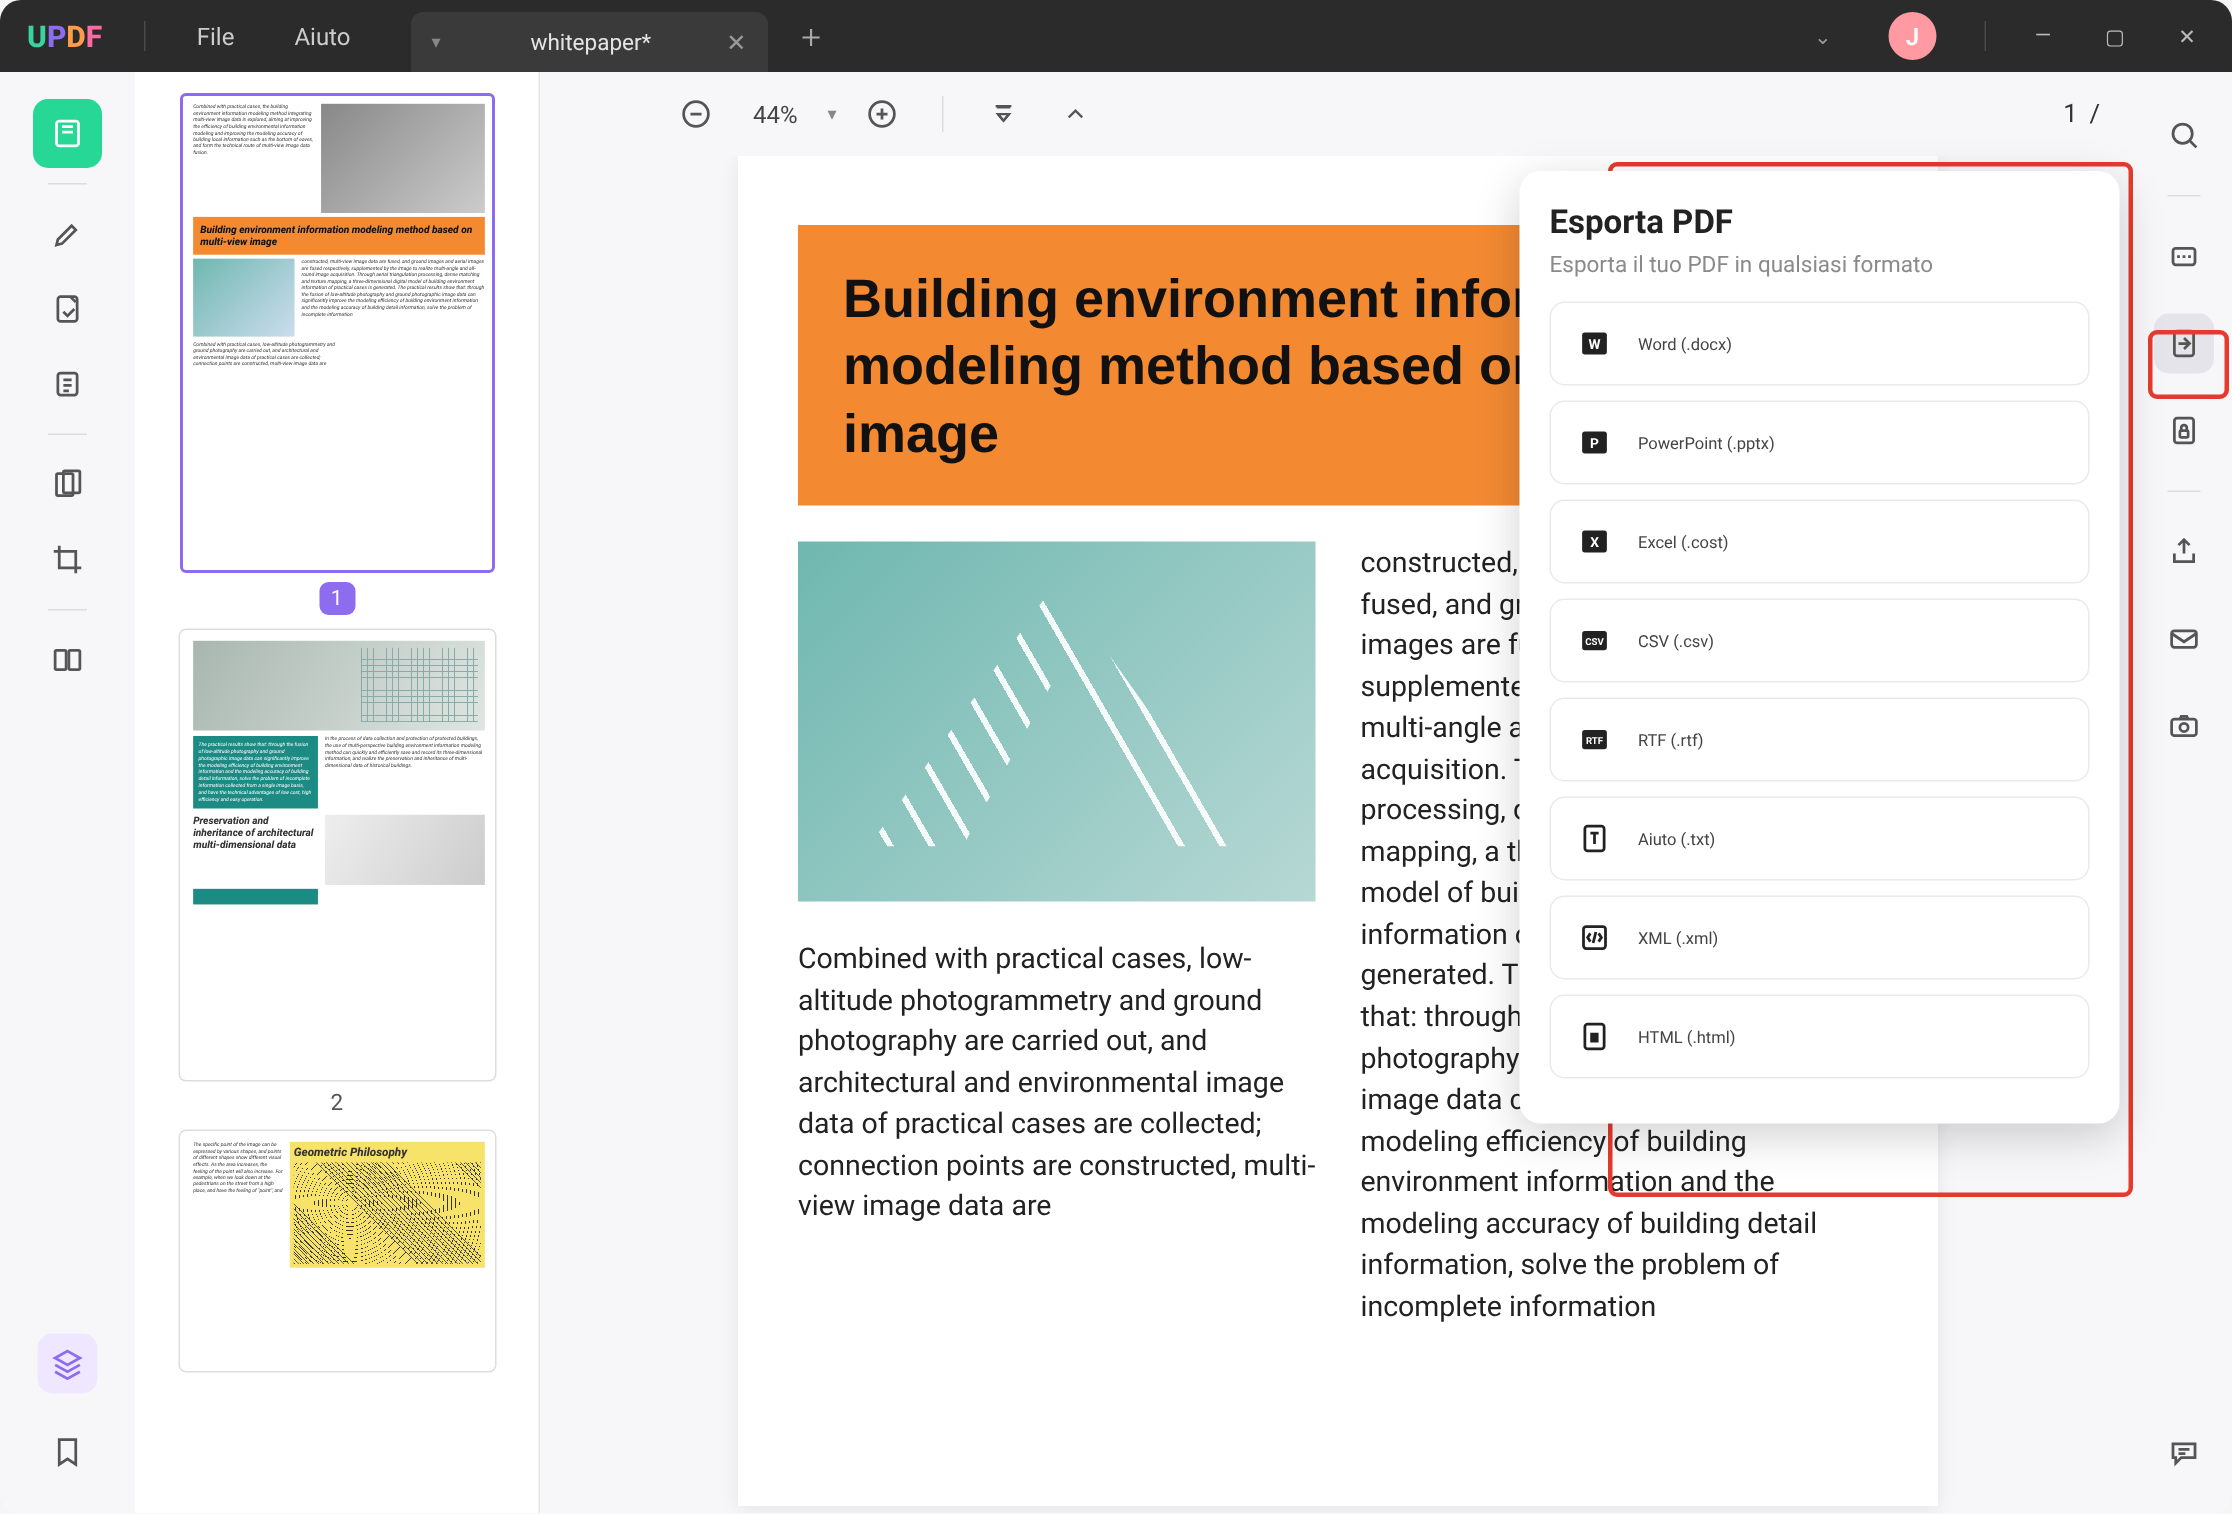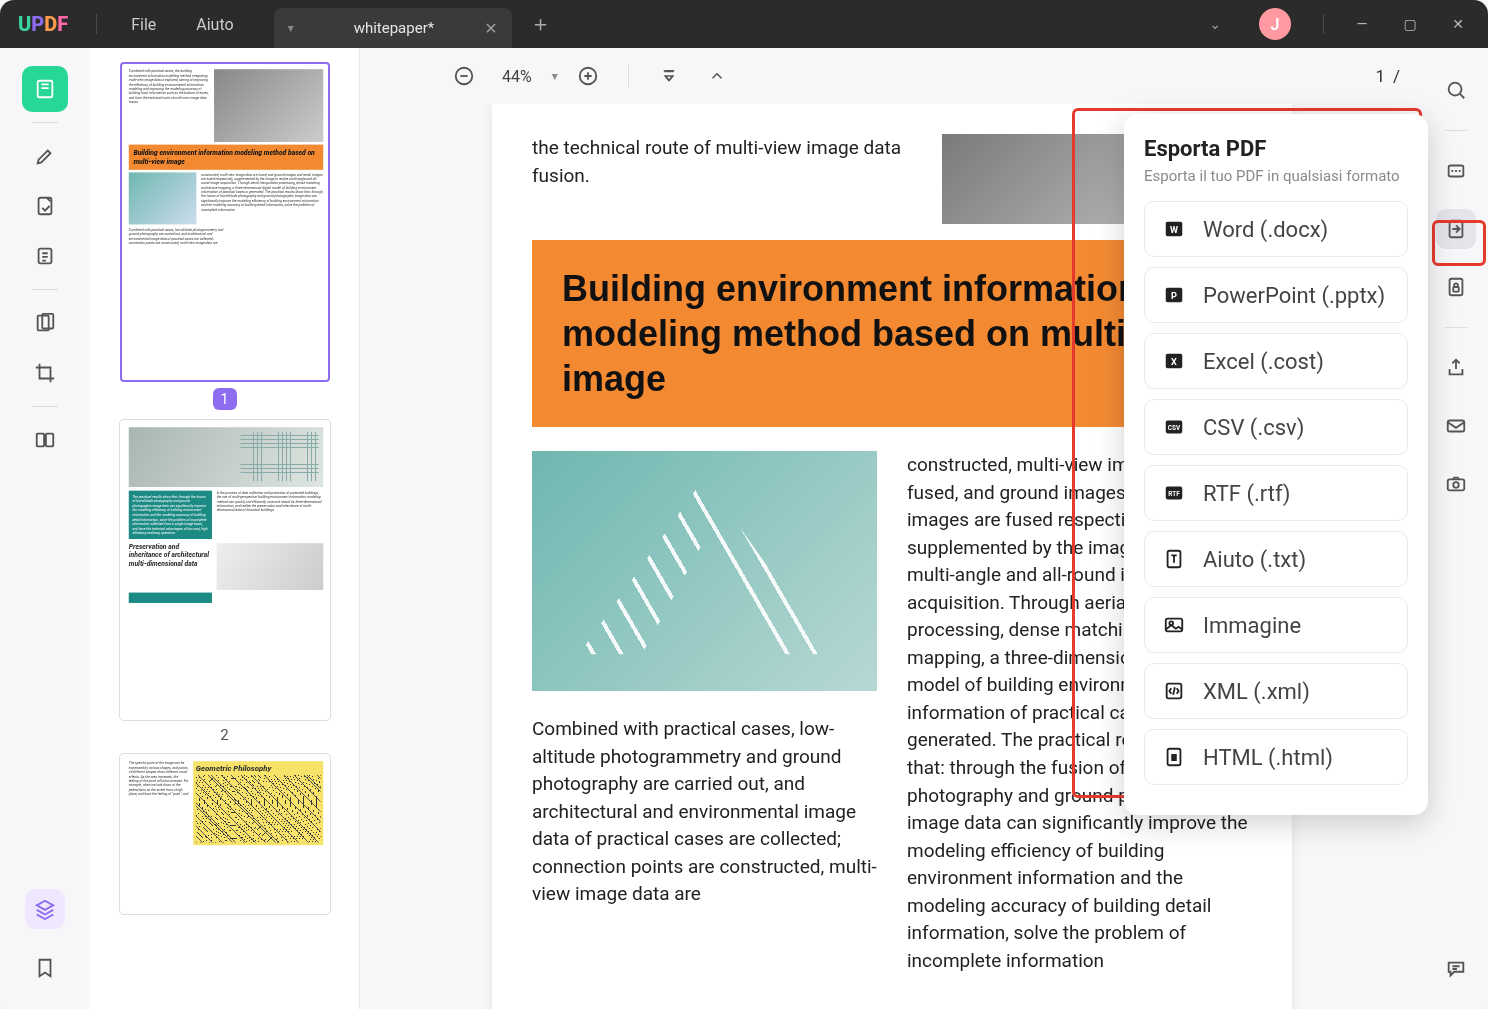--- a/index.html
+++ b/index.html
@@ -66,26 +66,26 @@
 }
 
 
 .rightrail { width:64px; background:#f7f7f9; display:flex; flex-direction:column; align-items:center; padding-top:22px; gap:18px; }
 .rightrail .rtool { width:40px; height:40px; border-radius:10px; display:flex; align-items:center; justify-content:center; color:#555; cursor:pointer; }
 .rightrail .rtool.active { background:#e4e4ea; }
 .rightrail .rsep { width:22px; height:1px; background:#ddd; margin:2px 0; }
 .rightrail .comment { margin-top:auto; margin-bottom:20px; }
 
 
-.export-pop { position:absolute; top:66px; right:60px; width:304px; background:#fff; border-radius:14px; box-shadow:0 8px 30px rgba(0,0,0,.18); padding:22px 20px 20px; z-index:20; }
+.export-pop { position:absolute; top:66px; right:75px; width:400px; background:#fff; border-radius:14px; box-shadow:0 8px 30px rgba(0,0,0,.18); padding:22px 20px 20px; z-index:20; }
 .export-pop h3 { font-size:22px; color:#222; font-weight:700; margin-bottom:6px; }
 .export-pop .sub { font-size:15px; color:#8a8a8a; margin-bottom:16px; }
 .export-pop .opt { display:flex; align-items:center; gap:16px; height:56px; border:1px solid #eaeaea; border-radius:10px; padding:0 16px; margin-bottom:10px; cursor:pointer; background:#fff; }
 .export-pop .opt .oicon { width:26px; height:26px; display:flex; align-items:center; justify-content:center; }
-.export-pop .opt .olabel { font-size:22px; color:#444; }
+.export-pop .opt .olabel { font-size:11px; color:#444; }
 .red-rect { position:absolute; border:3px solid #e63a2e; border-radius:6px; pointer-events:none; }
 
 
 .svg { width:22px; height:22px; }
 .svg18 { width:18px; height:18px; }
 
 
 .mini { font-family:Arial,sans-serif; color:#333; }
 .mini .mhead { display:flex; gap:20px; }
 .mini .mtext { font-size:13px; line-height:1.3; }
@@ -281,24 +281,20 @@
           </div>
         <div class="pagenum">
           <span>1</span>
           <span>/</span>
         </div>
       </div>
 
       <div class="page-canvas">
         <div class="doc-page">
           <div class="doc-inner">
-            <div style="display:flex; gap:30px; align-items:flex-start;">
-              <p style="flex:1;">the technical route of multi-view image data fusion.</p>
-              <div style="width:310px;height:90px;background:linear-gradient(135deg,#7a7a7a,#c8c8c8);"></div>
-            </div>
             <div class="orange-box">Building environment information modeling method based on multi-view image</div>
             <div class="twocol">
               <div class="c">
                 <div class="tealimg"></div>
                 <p style="margin-top:24px;">Combined with practical cases, low-altitude photogrammetry and ground photography are carried out, and architectural and environmental image data of practical cases are collected; connection points are constructed, multi-view image data are</p>
               </div>
               <div class="c">
                 <p>constructed, multi-view image data are fused, and ground images and aerial images are fused respectively, supplemented by the image to realize multi-angle and all-round image acquisition. Through aerial triangulation processing, dense matching, and texture mapping, a three-dimensional digital model of building environment information of practical cases is generated. The practical results show that: through the fusion of low-altitude photography and ground photographic image data can significantly improve the modeling efficiency of building environment information and the modeling accuracy of building detail information, solve the problem of incomplete information</p>
               </div>
             </div>
@@ -415,30 +411,20 @@
             <svg class="svg" viewBox="0 0 24 24" fill="none" stroke="#222" stroke-width="2">
               <rect x="5" y="3" width="14" height="18" rx="2"></rect>
               <path d="M9 8h6M12 8v8"></path>
             </svg>
           </span>
         <span class="olabel">Aiuto (.txt)</span>
       </div>
       <div class="opt">
         <span class="oicon">
             <svg class="svg" viewBox="0 0 24 24" fill="none" stroke="#222" stroke-width="2">
-              <rect x="3" y="5" width="18" height="14" rx="2"></rect>
-              <circle cx="9" cy="10" r="2"></circle>
-              <path d="M3 17l6-5 5 4 3-2 4 3"></path>
-            </svg>
-          </span>
-        <span class="olabel">Immagine</span>
-      </div>
-      <div class="opt">
-        <span class="oicon">
-            <svg class="svg" viewBox="0 0 24 24" fill="none" stroke="#222" stroke-width="2">
               <rect x="4" y="4" width="16" height="16" rx="2"></rect>
               <path d="M9 9l-2 3 2 3M15 9l2 3-2 3M13 8l-2 8"></path>
             </svg>
           </span>
         <span class="olabel">XML (.xml)</span>
       </div>
       <div class="opt">
         <span class="oicon">
             <svg class="svg" viewBox="0 0 24 24" fill="none" stroke="#222" stroke-width="2">
               <rect x="5" y="3" width="14" height="18" rx="2"></rect>

